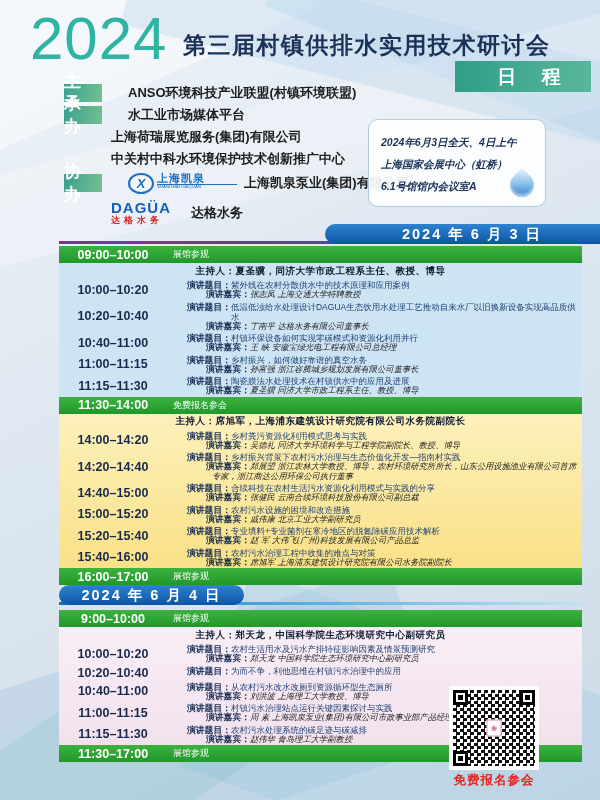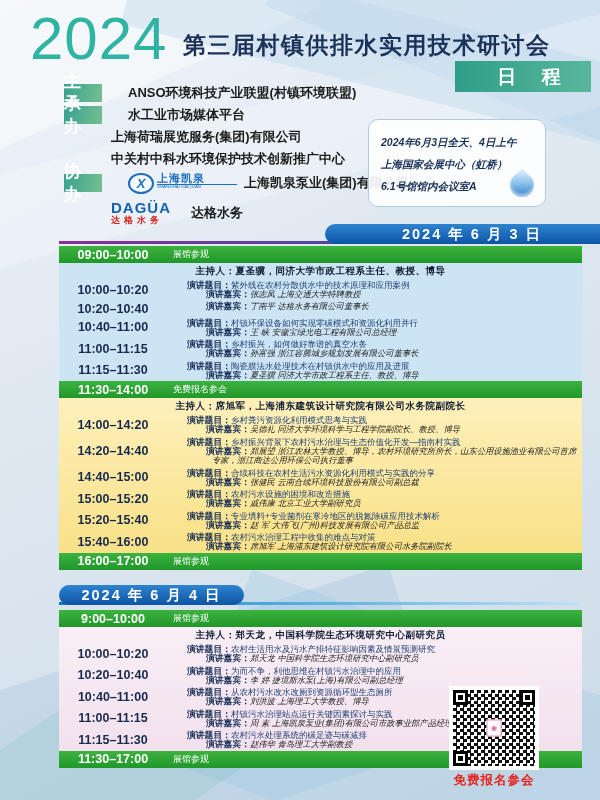--- a/index.html
+++ b/index.html
@@ -170,20 +170,21 @@
           <div class="talk-row">
             <div class="cell-time">10:00–10:20</div>
             <div class="talk-content">
               <div class="talk-line"><span class="lbl">演讲题目：</span><span class="txt">紫外线在农村分散供水中的技术原理和应用案例</span></div>
               <div class="guest-line"><span class="lbl">演讲嘉宾：</span><span class="guest">张志凤 上海交通大学特聘教授</span></div>
             </div>
           </div>
           <div class="talk-row">
             <div class="cell-time">10:20–10:40</div>
             <div class="talk-content">
+              <div class="talk-line"><span class="lbl">演讲题目：</span><span class="txt">低温低浊给水处理设计DAGUA生态饮用水处理工艺推动自来水厂以旧换新设备实现高品质供水</span></div>
               <div class="guest-line"><span class="lbl">演讲嘉宾：</span><span class="guest">丁南平 达格水务有限公司董事长</span></div>
             </div>
           </div>
           <div class="talk-row">
             <div class="cell-time">10:40–11:00</div>
             <div class="talk-content">
               <div class="talk-line"><span class="lbl">演讲题目：</span><span class="txt">村镇环保设备如何实现零碳模式和资源化利用并行</span></div>
               <div class="guest-line"><span class="lbl">演讲嘉宾：</span><span class="guest">王 峡 安徽宝绿光电工程有限公司总经理</span></div>
             </div>
           </div>
@@ -270,21 +271,20 @@
             <div class="cell-time">10:00–10:20</div>
             <div class="talk-content">
               <div class="talk-line"><span class="lbl">演讲题目：</span><span class="txt">农村生活用水及污水产排特征影响因素及情景预测研究</span></div>
               <div class="guest-line"><span class="lbl">演讲嘉宾：</span><span class="guest">郑天龙 中国科学院生态环境研究中心副研究员</span></div>
             </div>
           </div>
           <div class="talk-row">
             <div class="cell-time">10:20–10:40</div>
             <div class="talk-content">
               <div class="talk-line"><span class="lbl">演讲题目：</span><span class="txt">为而不争，利他思维在村镇污水治理中的应用</span></div>
-              <div class="guest-line"><span class="lbl">演讲嘉宾：</span><span class="guest">李 婷 捷境斯水泵(上海)有限公司副总经理</span></div>
             </div>
           </div>
           <div class="talk-row">
             <div class="cell-time">10:40–11:00</div>
             <div class="talk-content">
               <div class="talk-line"><span class="lbl">演讲题目：</span><span class="txt">从农村污水改水改厕到资源循环型生态厕所</span></div>
               <div class="guest-line"><span class="lbl">演讲嘉宾：</span><span class="guest">刘洪波 上海理工大学教授、博导</span></div>
             </div>
           </div>
           <div class="talk-row">

